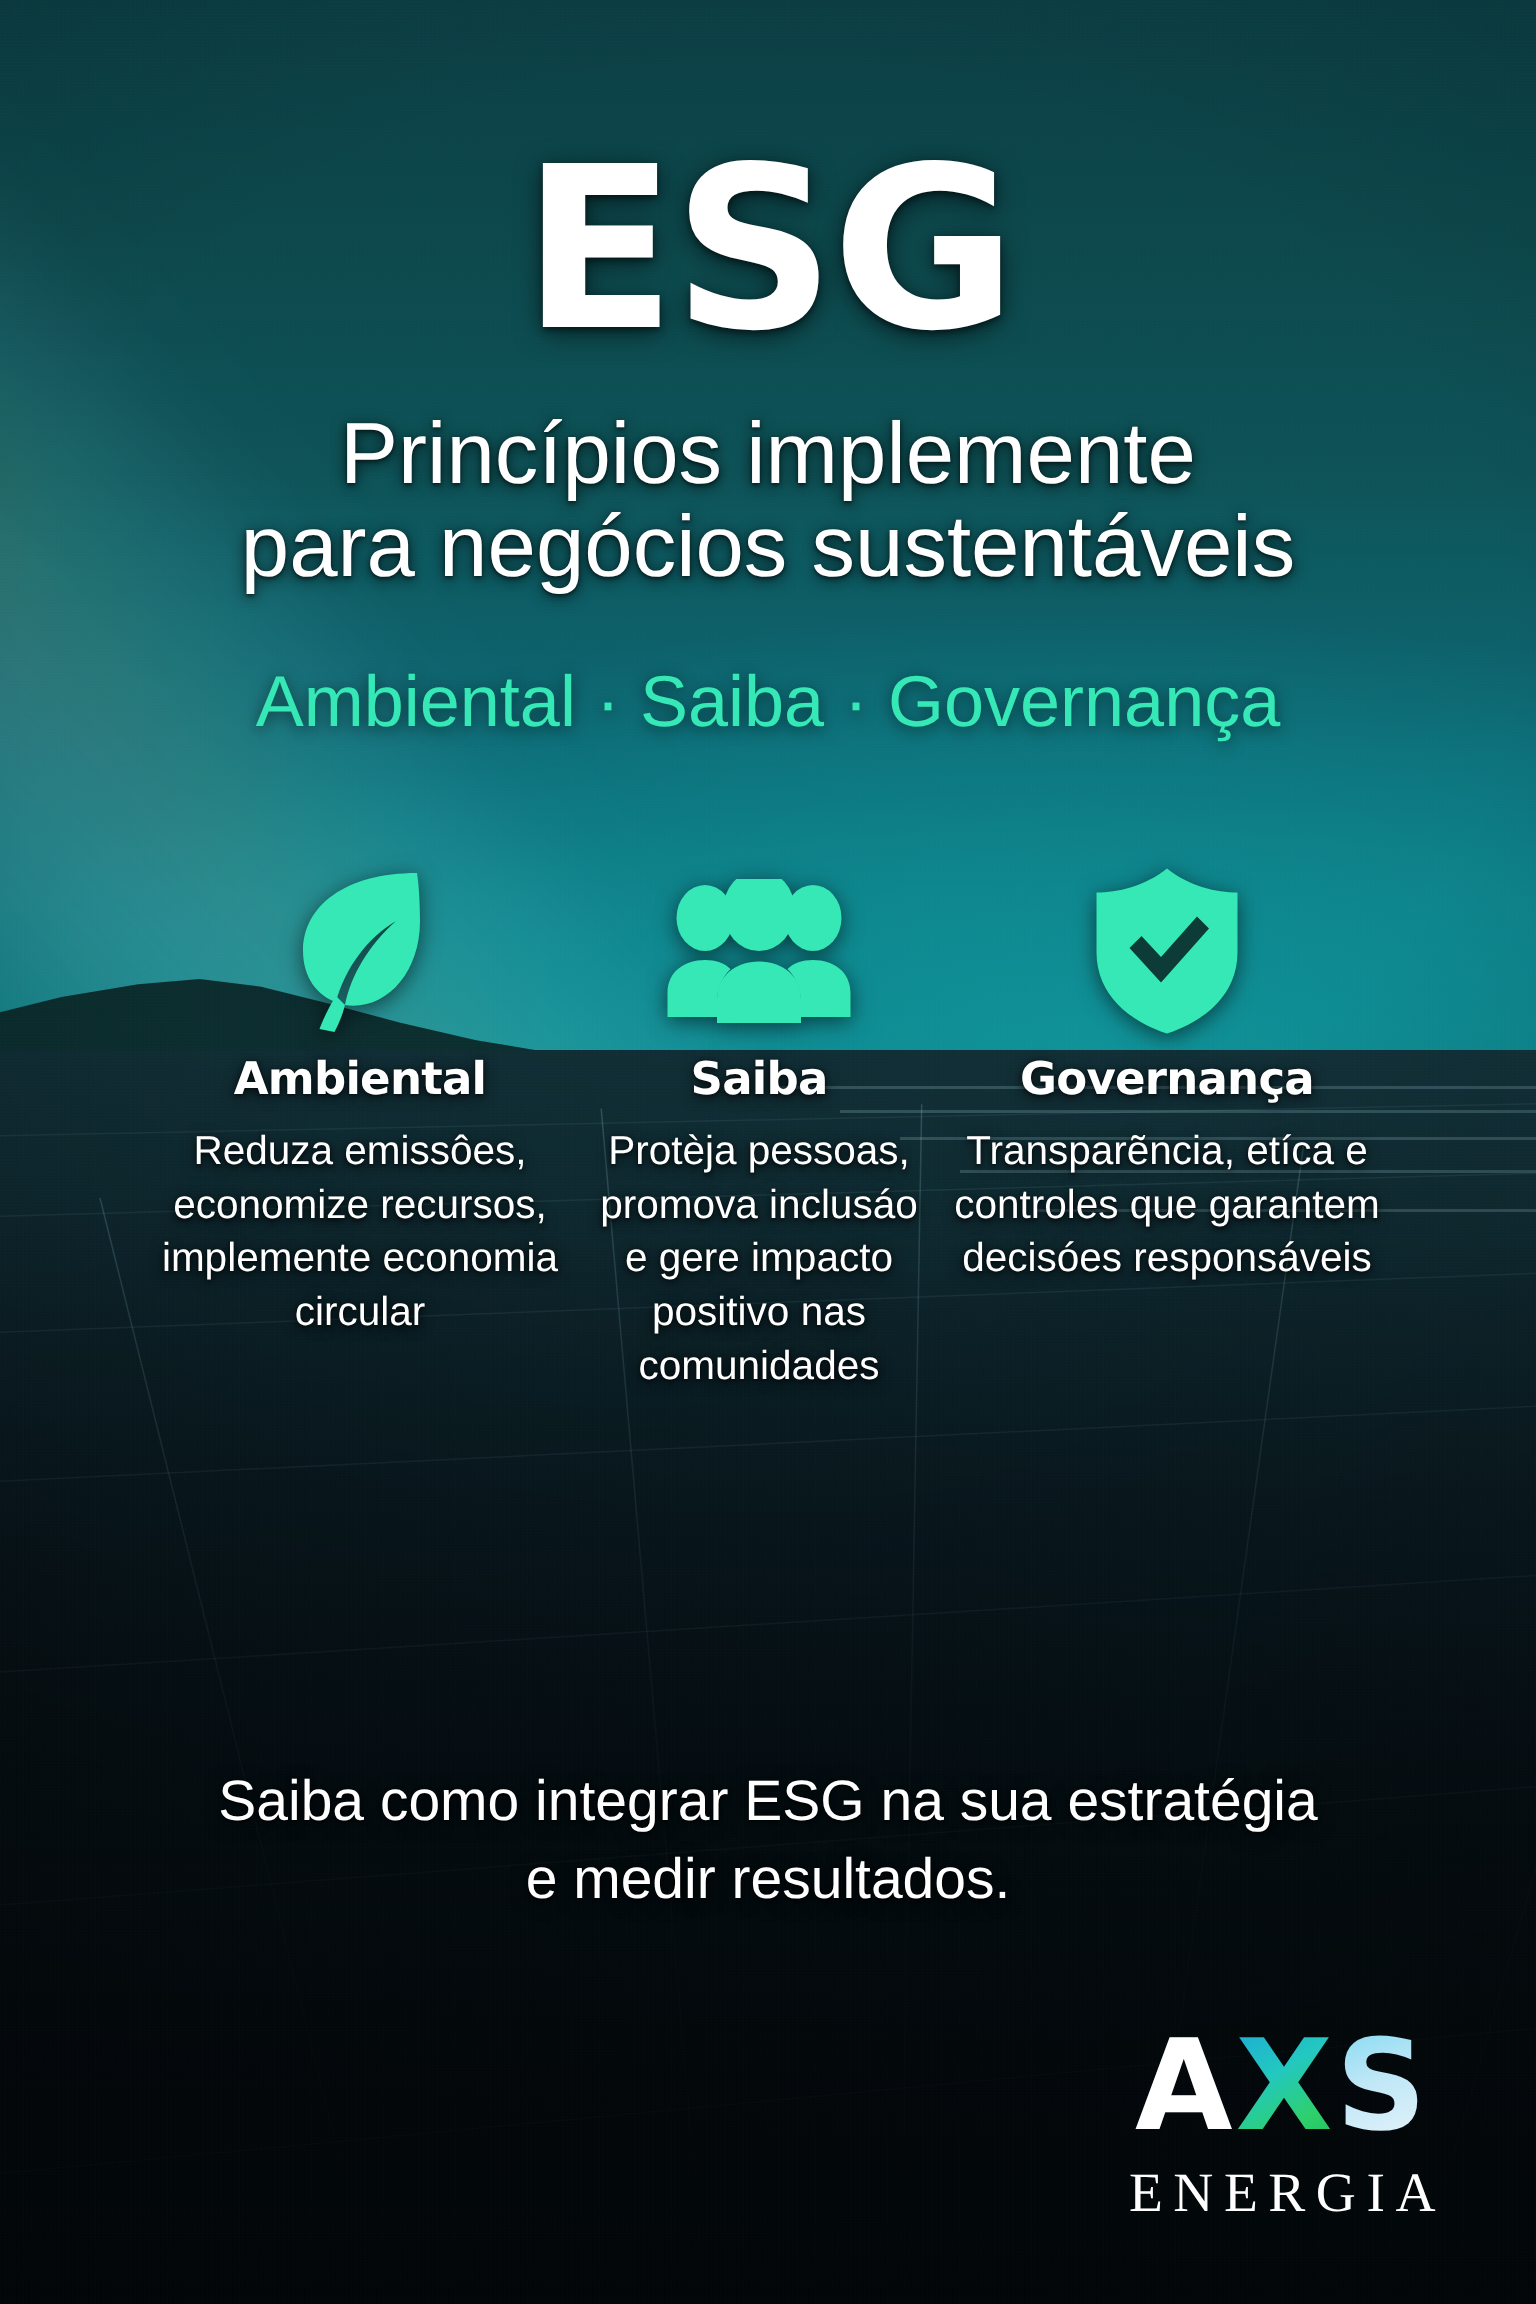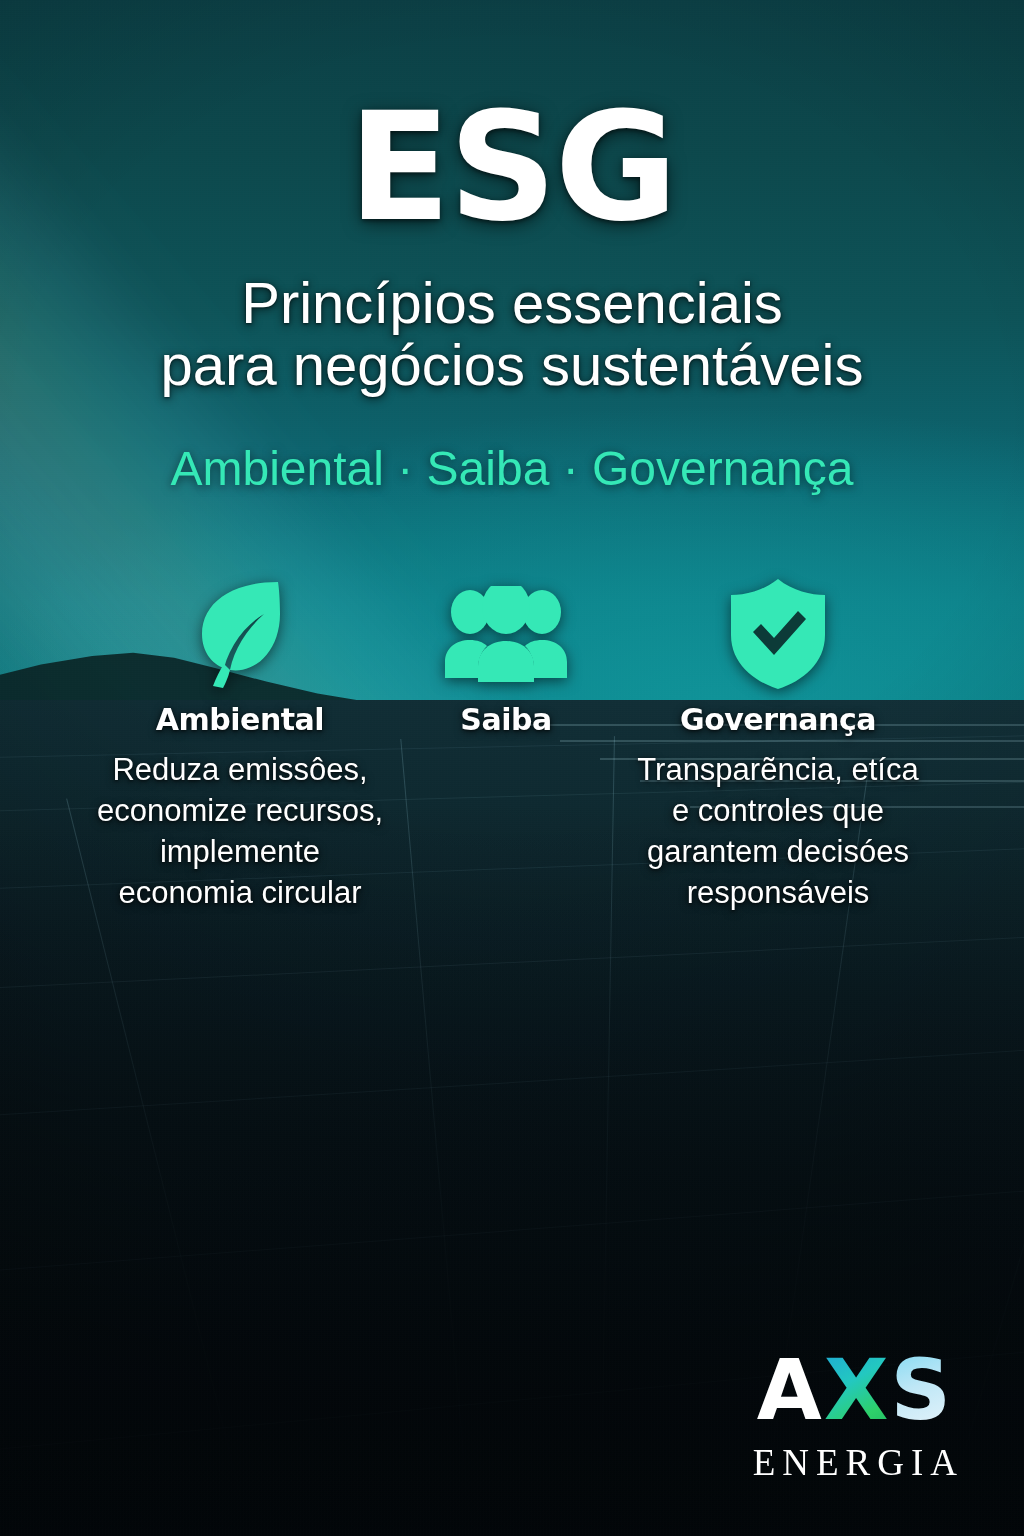--- a/index.html
+++ b/index.html
@@ -219,21 +219,21 @@
     font-size:30px;
     font-weight:700;
     color:#ffffff;
     font-family:"DejaVu Sans", sans-serif;
     letter-spacing:-.5px;
     text-shadow:0 2px 9px rgba(0,0,0,.7), 0 1px 3px rgba(0,0,0,.6);
     white-space:nowrap;
   }
   .p-body {
     margin-top:13px;
-    font-size:31px;
+    font-size:27px;
     line-height:1.32;
     color:#ffffff;
     text-align:center;
     font-family:"Liberation Sans", sans-serif;
     text-shadow:0 2px 9px rgba(0,0,0,.78), 0 1px 3px rgba(0,0,0,.65);
   }
   .p-env .p-body { width:300px; }
   .p-soc .p-body { width:216px; }
   .p-gov .p-body { width:300px; }
 
@@ -331,21 +331,21 @@
 
     <div class="vignette"></div>
     <div class="grain"></div>
   </div>
 
   <div class="content">
 
     <div id="title" class="shadowed">ESG</div>
 
     <div id="subtitle" class="shadowed">
-      <span class="l1">Princípios essenciais</span>
+      <span class="l1">Princípios implemente</span>
       <span class="l2">para negócios sustentáveis</span>
     </div>
 
     <div id="tagline">Ambiental · Saiba · Governança</div>
 
     <div id="pillars">
 
       <div class="pillar p-env">
         <div class="p-icon">
           <svg width="100" height="112" viewBox="0 0 100 112" aria-hidden="true">
@@ -362,35 +362,40 @@
           <svg width="126" height="96" viewBox="0 0 126 96" aria-hidden="true">
             <ellipse cx="27" cy="26" rx="19" ry="22" fill="#35e8b6"></ellipse>
             <ellipse cx="99" cy="26" rx="19" ry="22" fill="#35e8b6"></ellipse>
             <ellipse cx="63" cy="21" rx="24" ry="27" fill="#35e8b6"></ellipse>
             <path d="M2 92 L2 76 C2 62 13 54 27 54 C34 54 40 56 44 60 C38 66 35 74 35 82 L35 92 Z" fill="#35e8b6"></path>
             <path d="M124 92 L124 76 C124 62 113 54 99 54 C92 54 86 56 82 60 C88 66 91 74 91 82 L91 92 Z" fill="#35e8b6"></path>
             <path d="M35 96 L35 80 C35 65 47 55 63 55 C79 55 91 65 91 80 L91 96 Z" fill="#35e8b6"></path>
           </svg>
         </div>
         <div class="p-head">Saiba</div>
+        <div class="p-body">Protèja pessoas, promova inclusáo e gere impacto positivo nas comunidades</div>
       </div>
 
       <div class="pillar p-gov">
         <div class="p-icon">
           <svg width="106" height="114" viewBox="0 0 106 114" aria-hidden="true">
             <path d="M53 2 C 38 14 20 18 6 18 L 6 58 C 6 86 28 104 53 112 C 78 104 100 86 100 58 L 100 18 C 86 18 68 14 53 2 Z" fill="#35e8b6"></path>
             <path d="M28 55 L 36 47 L 49 61 L 73 34 L 81 42 L 49 78 Z" fill="#0c3b38"></path>
           </svg>
         </div>
         <div class="p-head">Governança</div>
         <div class="p-body">Transparẽncia, etíca e controles que garantem decisóes responsáveis</div>
       </div>
 
     </div>
 
+    <div id="cta">
+      <span class="l1">Saiba como integrar ESG na sua estratégia</span>
+      <span class="l2">e medir resultados.</span>
+    </div>
 
     <div id="logo">
       <div id="logo-mark">
         <span class="lg-a">A</span>
           <span class="lg-x">X</span>
           <span class="lg-s">S</span>
       </div>
       <div id="logo-sub">ENERGIA</div>
     </div>
 

